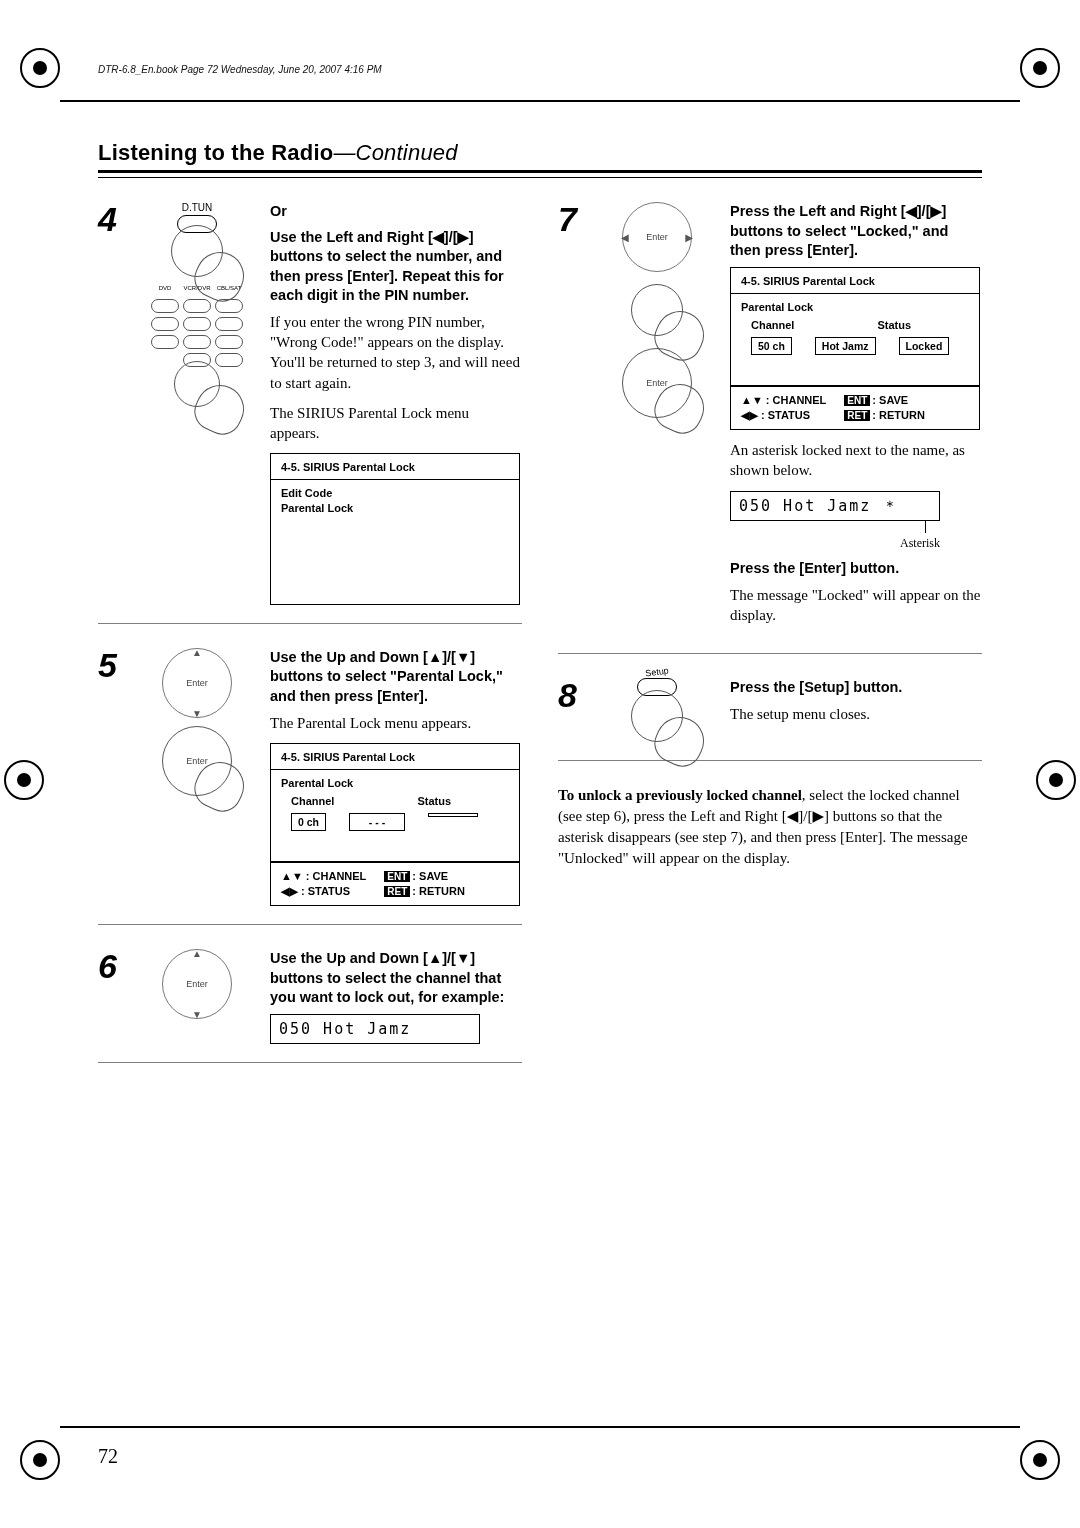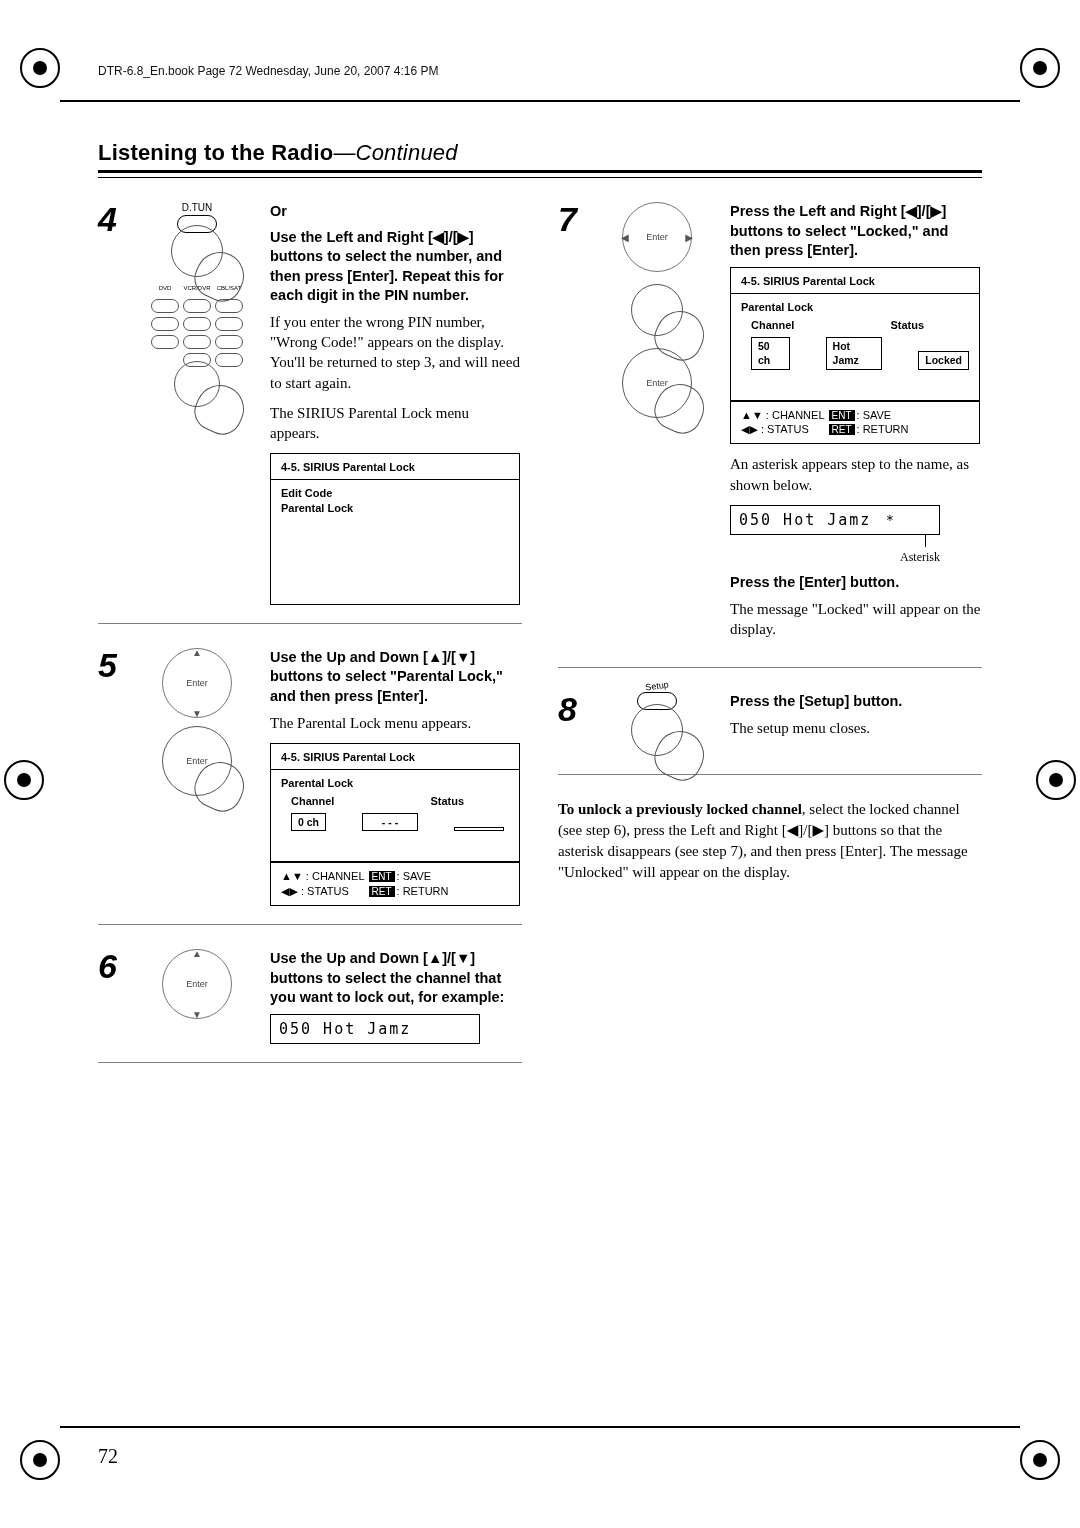--- a/index.html
+++ b/index.html
@@ -10,21 +10,21 @@
   .reg::before { content:""; position:absolute; width: 14px; height: 14px; background:#000; border-radius:50%; }
   .reg.tl { top: 48px; left: 20px; }
   .reg.tr { top: 48px; right: 20px; }
   .reg.ml { top: 760px; left: 4px; }
   .reg.mr { top: 760px; right: 4px; }
   .reg.bl { bottom: 48px; left: 20px; }
   .reg.br { bottom: 48px; right: 20px; }
   .barline-top, .barline-bottom { position:absolute; left: 60px; right: 60px; height: 2px; background:#000; }
   .barline-top { top: 100px; } .barline-bottom { bottom: 100px; }
 
-  .headerline { position:absolute; top: 64px; left: 98px; font-size: 12px; font-family: Arial, sans-serif; color:#111; }
+  .headerline { position:absolute; top: 64px; left: 98px; font-size: 10px; font-family: Arial, sans-serif; color:#111;font-style:italic; }
   .sheet { position:absolute; left: 98px; right: 98px; top: 140px; bottom: 120px; }
 
   .section-title { font-family: Arial, sans-serif; font-size: 22px; letter-spacing: .2px; margin-bottom: 4px; }
   .section-title .bold { font-weight: bold; }
   .section-title .light { font-style: italic; font-weight: normal; }
   .title-rule { height: 3px; background:#000; margin-bottom: 4px; }
   .title-rule.thin { height: 1px; margin-bottom: 24px; }
 
   .columns { display:flex; gap: 36px; }
   .col { width: 50%; }
@@ -34,23 +34,23 @@
   .step-num { font-family: Arial, sans-serif; font-style: italic; font-weight: bold; font-size: 34px; color:#000; width: 26px; flex:none; line-height:1; }
   .step-illus { width: 118px; flex:none; display:flex; flex-direction:column; align-items:center; gap:8px; }
   .illus-box { width: 100%; min-height: 60px; display:flex; align-items:center; justify-content:center; }
   .step-body { flex:1; font-size: 15px; line-height: 1.35; font-family: "Times New Roman", serif; }
   .step-body .lead { font-family: Arial, sans-serif; font-weight: bold; font-size: 14.5px; line-height:1.35; display:block; margin-bottom: 6px; }
   .step-body p { margin-bottom: 10px; }
 
   .menu-card { border: 1px solid #000; margin-top: 6px; width: 250px; font-family: Arial, sans-serif; font-size: 11px; }
   .menu-card .mc-top { padding: 6px 10px 4px; border-bottom: 1px solid #000; font-weight:bold; }
   .menu-card .mc-body { padding: 6px 10px 18px; }
-  .menu-card .mc-foot { padding: 6px 10px; border-top: 2px solid #000; font-weight: normal; display:flex; gap:4px;align-items:flex-end; }
+  .menu-card .mc-foot { padding: 6px 10px; border-top: 2px solid #000; font-weight: bold; display:flex; gap:18px;align-items:flex-end; }
   .menu-card .mc-foot span.tag { background:#000; color:#fff; padding: 0 3px; margin-right:2px; font-size:10px; }
-  .menu-card .row { display:flex; gap: 36px; align-items:flex-end; margin-top:4px; }
+  .menu-card .row { display:flex; gap: 23px; align-items:flex-start; margin-top:4px; }
   .menu-card .cell { border:1px solid #000; padding:1px 6px; font-weight:bold; font-size:10.5px; }
   .menu-card .hdr { font-weight:bold; font-size:11px; }
 
   .lcd { border:1px solid #000; width: 210px; padding: 4px 8px; font-family: monospace; letter-spacing: 2px; font-size: 15px; }
   .lcd-wrap { margin-top:4px; }
   .asterisk-label { font-size: 12px; text-align:right; width:210px; margin-top:2px; }
   .asterisk-line { width:210px; display:flex; justify-content:flex-end; }
   .asterisk-line .tick { border-right:1px solid #000; height:12px; margin-right:14px; }
 
   .unlock-para { font-size: 15px; line-height:1.4; margin-top: 20px; }
@@ -264,21 +264,21 @@
                 <div>
                   <div><span>▲▼</span> <span>: CHANNEL</span></div>
                   <div><span>◀▶</span> <span>: STATUS</span></div>
                 </div>
                 <div>
                   <div><span class="tag">ENT</span><span>: SAVE</span></div>
                   <div><span class="tag">RET</span><span>: RETURN</span></div>
                 </div>
               </div>
             </div>
-            <p style="margin-top:10px">An asterisk appears step to the name, as shown below.</p>
+            <p style="margin-top:10px">An asterisk locked next to the name, as shown below.</p>
             <div class="lcd-wrap">
                 <div class="lcd">050  Hot  Jamz   ＊</div>
               </div>
             <div class="asterisk-line">
                 <div class="tick"></div>
               </div>
             <div class="asterisk-label">Asterisk</div>
             <span class="lead" style="margin-top:8px">Press the [Enter] button.</span>
             <p>The message "Locked" will appear on the display.</p>
           </div>

